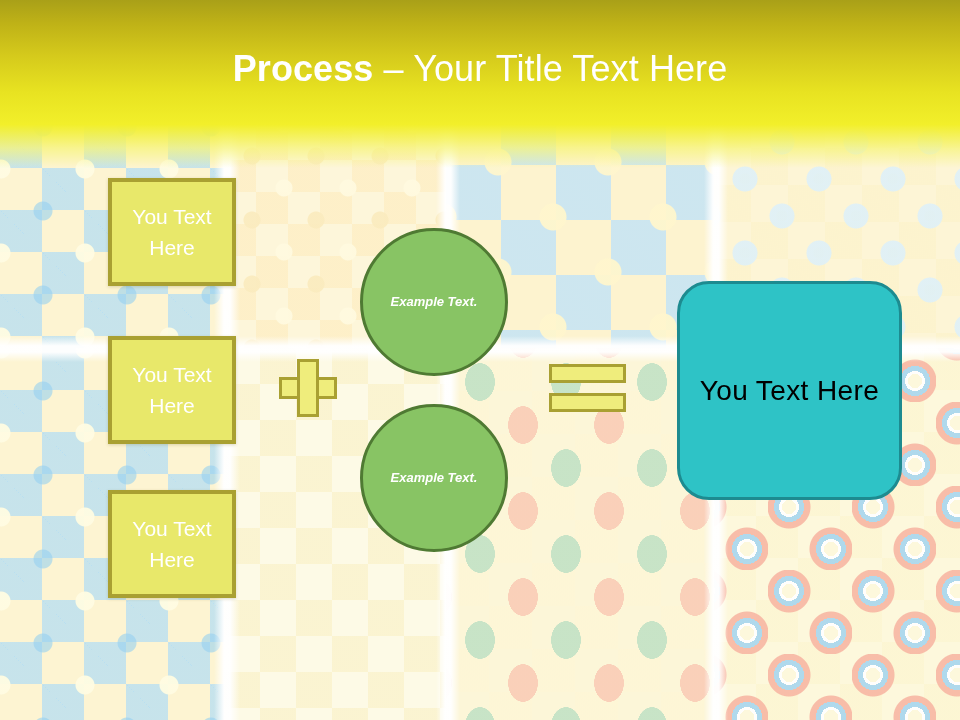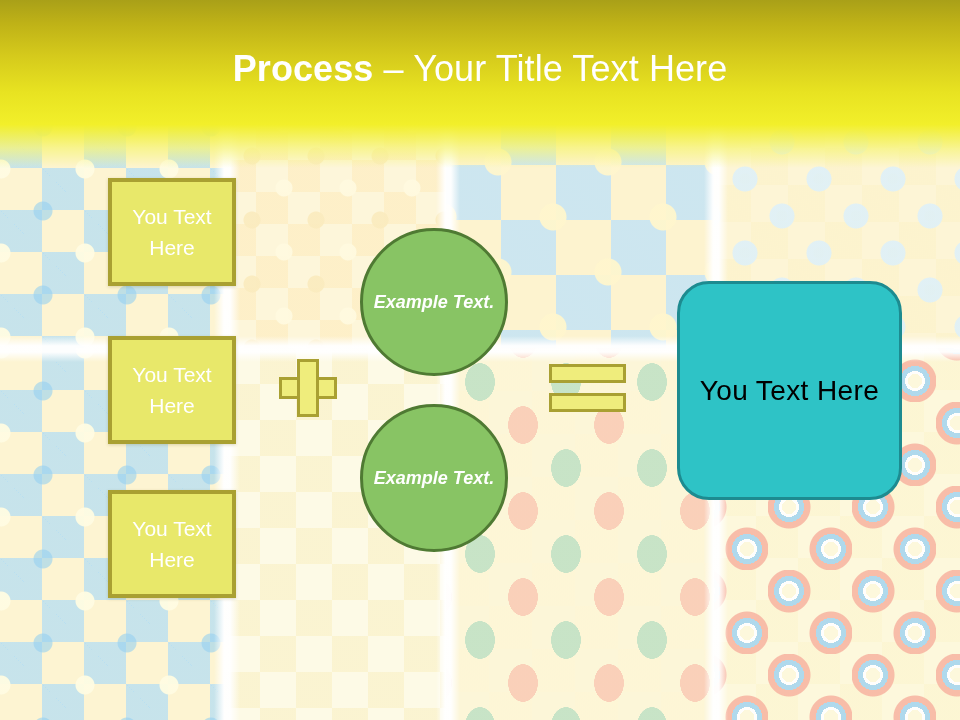--- a/index.html
+++ b/index.html
@@ -227,21 +227,21 @@
 
   .gcircle {
     position: absolute;
     width: 148px;
     height: 148px;
     border-radius: 50%;
     background: #88c464;
     border: 3px solid #4f7a33;
     box-sizing: border-box;
     color: #ffffff;
-    font-size: 18px;
+    font-size: 13px;
     font-weight: bold;
     font-style: italic;
     line-height: 1.45;
     text-align: center;
     display: flex;
     align-items: center;
     justify-content: center;
   }
 
   .tealbox {

